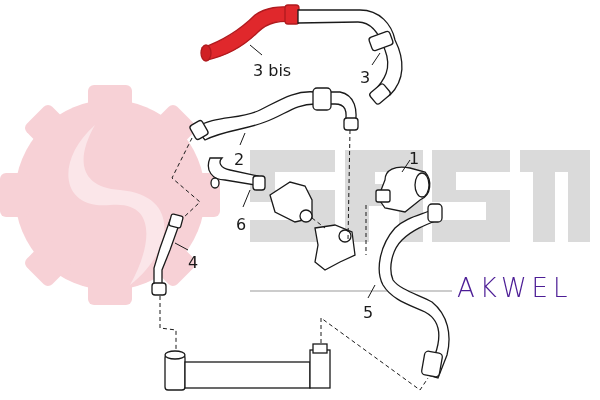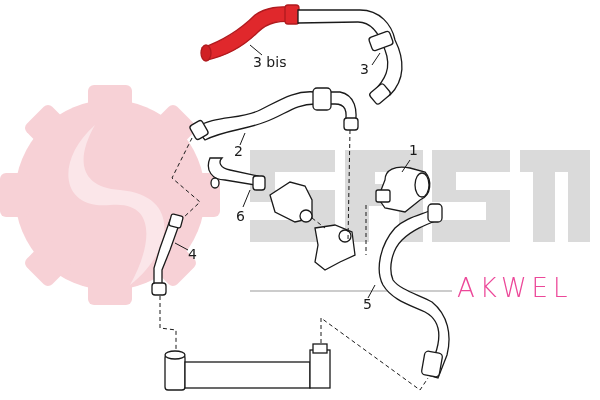--- a/index.html
+++ b/index.html
@@ -1,19 +1,19 @@
 <!DOCTYPE html>
 <html><head>
 <meta charset="utf-8">
 <style>
   html, body { margin:0; padding:0; background:#ffffff; }
   #stage { position:relative; width:600px; height:400px; overflow:hidden; background:#fff; font-family:"Liberation Sans", sans-serif; }
   svg { position:absolute; left:0; top:0; }
-  .callout { position:absolute; font-size:14px; color:#1a1a1a; font-family:"DejaVu Sans", sans-serif; line-height:1; white-space:nowrap; }
-  .akwel { position:absolute; left:457px; top:273px; font-size:26px; letter-spacing:5px; color:#ec4899; font-family:"DejaVu Sans", sans-serif; font-weight:300; }
+  .callout { position:absolute; font-size:16px; color:#1a1a1a; font-family:"DejaVu Sans", sans-serif; line-height:1; white-space:nowrap;margin-top:8px; }
+  .akwel { position:absolute; left:457px; top:273px; font-size:26px; letter-spacing:5px; color:#4c1d95; font-family:"DejaVu Sans", sans-serif; font-weight:300; }
 </style>
 </head>
 <body>
 
 <div id="stage">
 
   <svg width="600" height="400">
     <g fill="#f6c9cf" opacity="0.85">
       <circle cx="110" cy="195" r="95"></circle>
       <rect x="88" y="85" width="44" height="30" rx="6"></rect>

